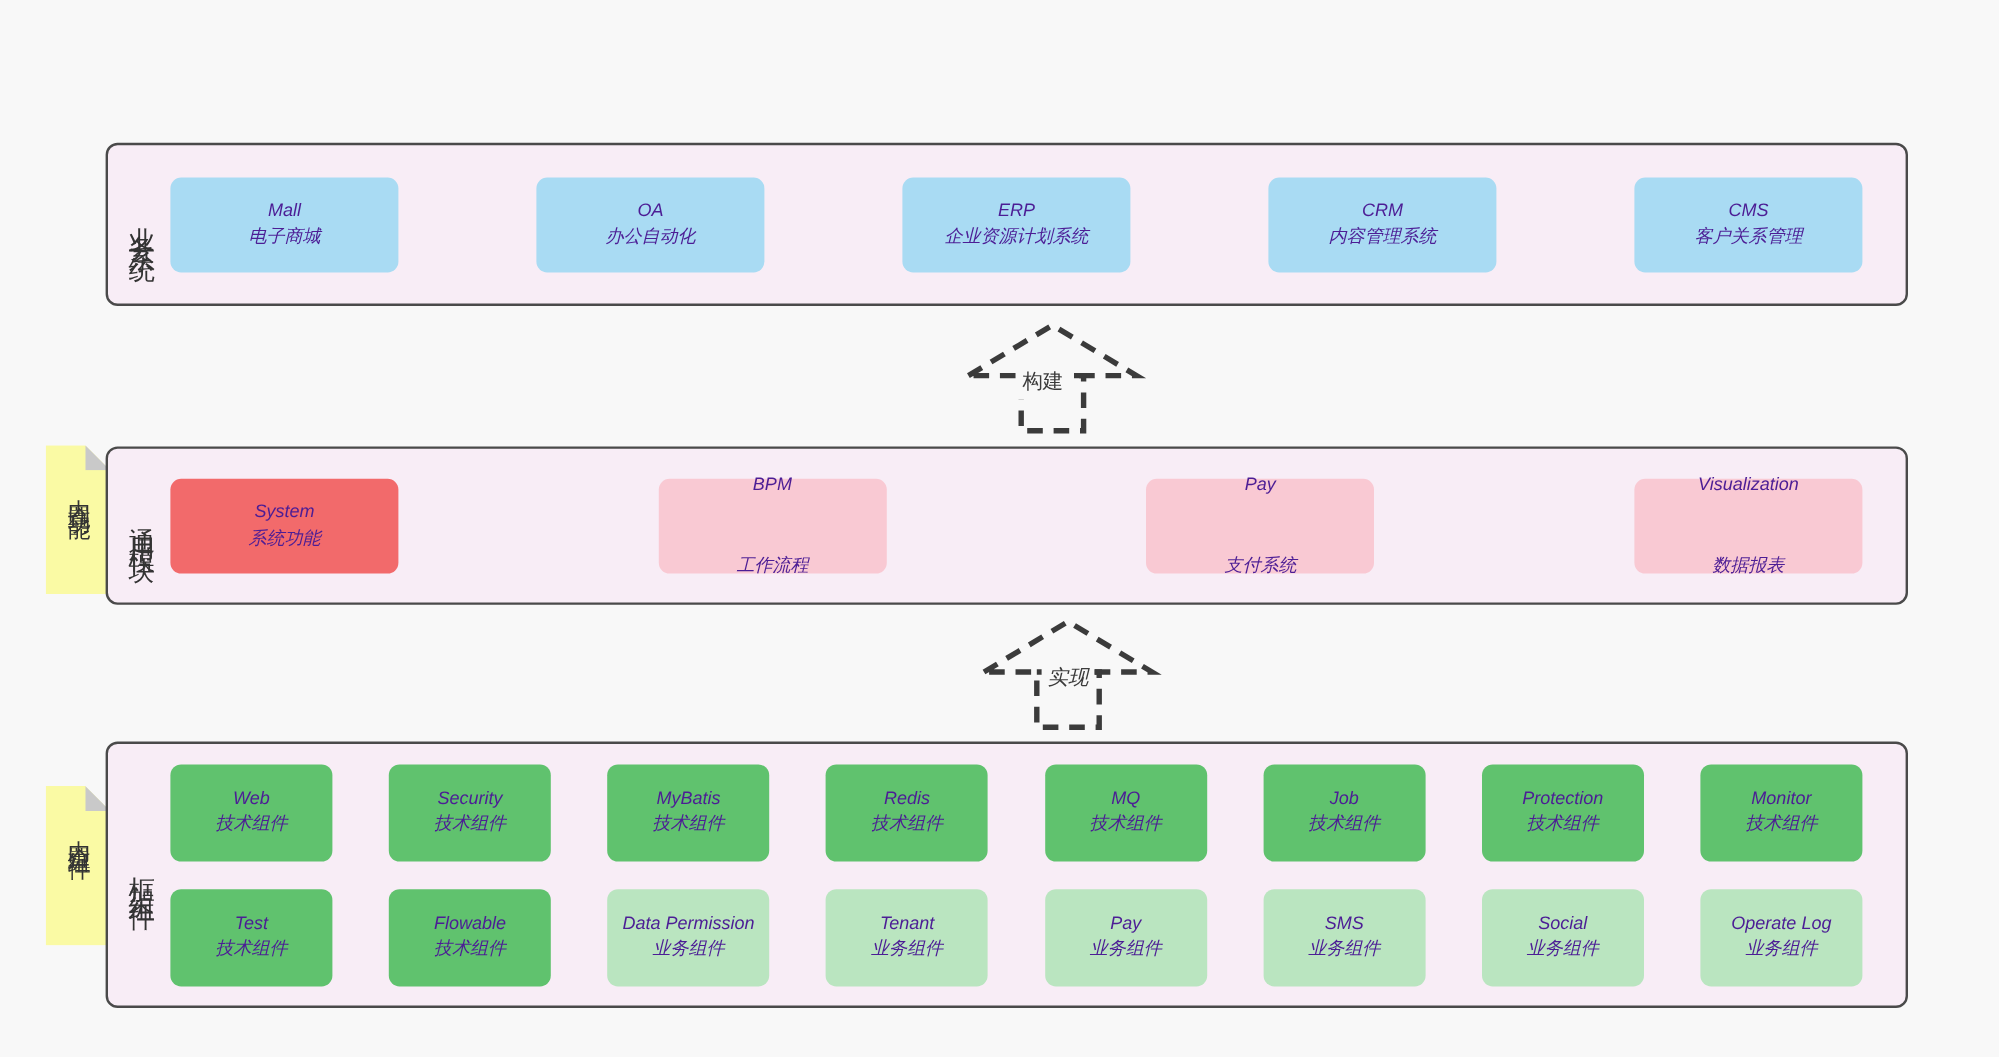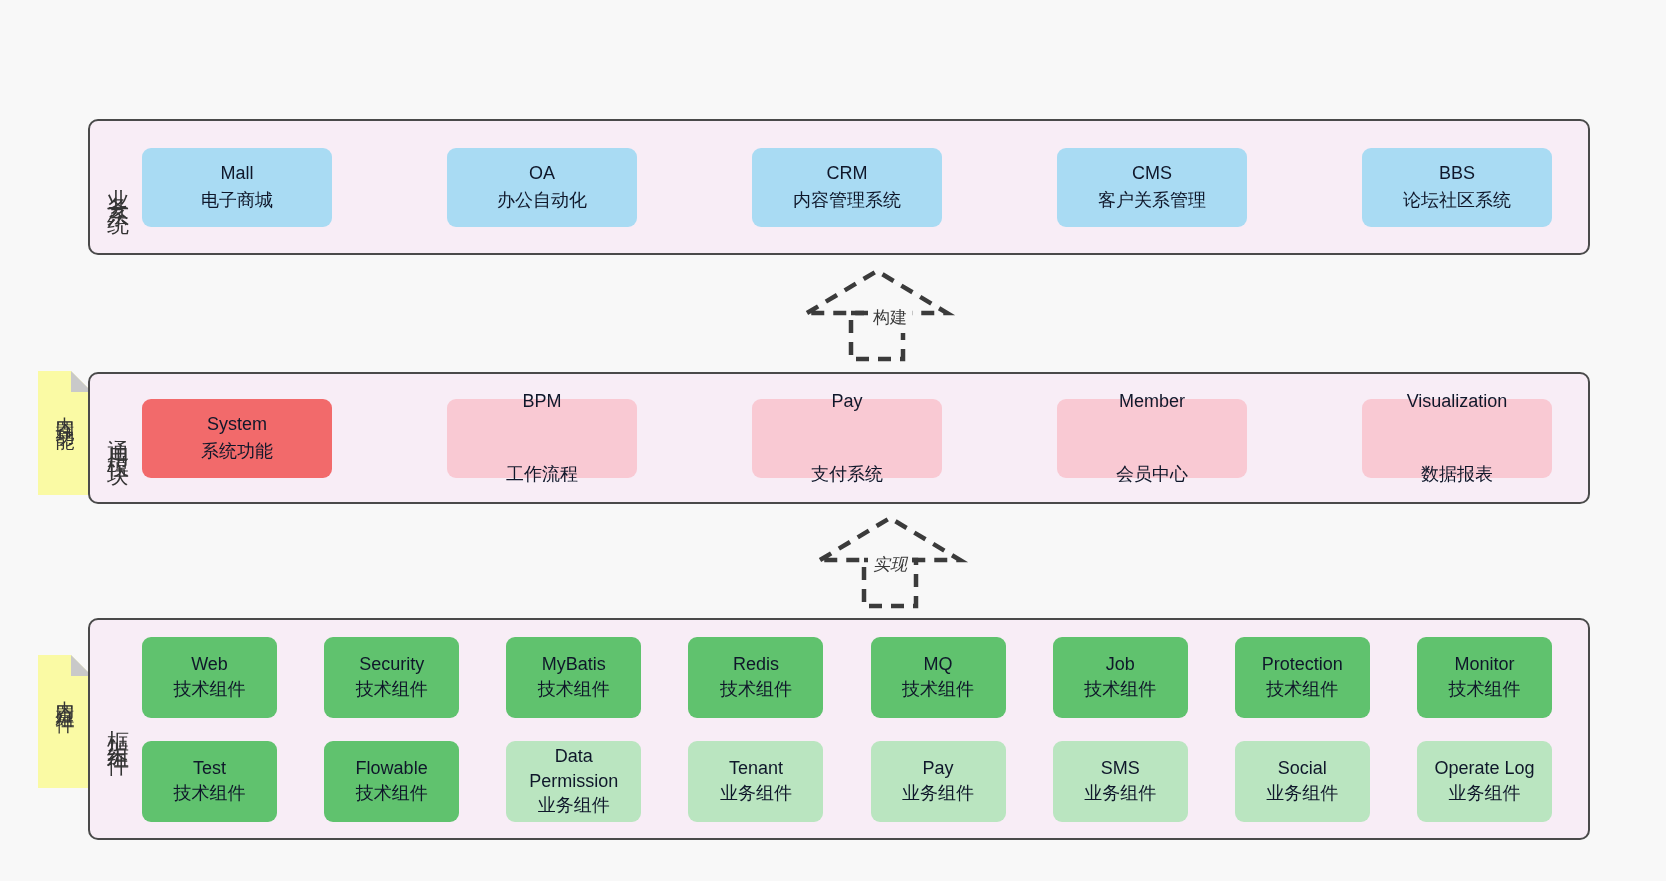--- a/index.html
+++ b/index.html
@@ -19,21 +19,21 @@
   .sec-label{
     position:absolute;left:13px;top:50%;transform:translateY(-50%);
     writing-mode:vertical-rl;text-orientation:upright;
     font-size:22px;letter-spacing:8px;color:#333;white-space:nowrap;
   }
   .rows{flex:1;display:flex;flex-direction:column;justify-content:center;gap:23px;}
   .row{display:flex;justify-content:space-between;}
   .box{
     border-radius:9px;display:flex;flex-direction:column;
     align-items:center;justify-content:center;text-align:center;
-    font-size:18px;line-height:1.5;color:#0f172a;box-sizing:border-box;
+    font-size:15px;line-height:1.5;color:#4c1d95;box-sizing:border-box;font-style:italic;
   }
   .row-6 .box{width:190px;height:79px;}
   .row-8 .box{width:135px;height:81px;line-height:1.38;padding:2px;align-items:center;}
   .c-blue{background:#a9dbf3;}
   .c-red{background:#f26a6b;}
   .c-pink{background:#f9c9d3;gap:46px;}
   .c-green{background:#60c26e;}
   .c-lgreen{background:#bae5c0;}
   .box .en,.box .zh{display:block;}
   .sticky{
@@ -77,62 +77,58 @@
     <div class="row row-6">
       <div class="box c-blue">
         <span class="en">Mall</span>
         <span class="zh">电子商城</span>
       </div>
       <div class="box c-blue">
         <span class="en">OA</span>
         <span class="zh">办公自动化</span>
       </div>
       <div class="box c-blue">
+        <span class="en">ERP</span>
+        <span class="zh">企业资源计划系统</span>
+      </div>
+      <div class="box c-blue">
         <span class="en">CRM</span>
         <span class="zh">内容管理系统</span>
       </div>
       <div class="box c-blue">
         <span class="en">CMS</span>
         <span class="zh">客户关系管理</span>
-      </div>
-      <div class="box c-blue">
-        <span class="en">BBS</span>
-        <span class="zh">论坛社区系统</span>
       </div>
     </div>
   </div>
 </div>
 
 <svg class="arrow-svg" style="left:797px;top:261px;" width="160" height="106">
   <path d="M 10 52 L 80 10 L 150 52 Z"></path>
   <rect x="54" y="52" width="52" height="46"></rect>
 </svg>
-<div class="arrow-label" style="left:868px;top:303px;">构建</div>
+<div class="arrow-label" style="left:847px;top:303px;">构建</div>
 
 <div class="sec" style="top:372px;height:132px;">
   <span class="sec-label">通用模块</span>
   <div class="rows">
     <div class="row row-6">
       <div class="box c-red">
         <span class="en">System</span>
         <span class="zh">系统功能</span>
       </div>
       <div class="box c-pink">
         <span class="en">BPM</span>
         <span class="zh">工作流程</span>
       </div>
       <div class="box c-pink">
         <span class="en">Pay</span>
         <span class="zh">支付系统</span>
       </div>
       <div class="box c-pink">
-        <span class="en">Member</span>
-        <span class="zh">会员中心</span>
-      </div>
-      <div class="box c-pink">
         <span class="en">Visualization</span>
         <span class="zh">数据报表</span>
       </div>
     </div>
   </div>
 </div>
 
 <svg class="arrow-svg" style="left:810px;top:508px;" width="160" height="106">
   <path d="M 10 52 L 80 10 L 150 52 Z"></path>
   <rect x="54" y="52" width="52" height="46"></rect>

